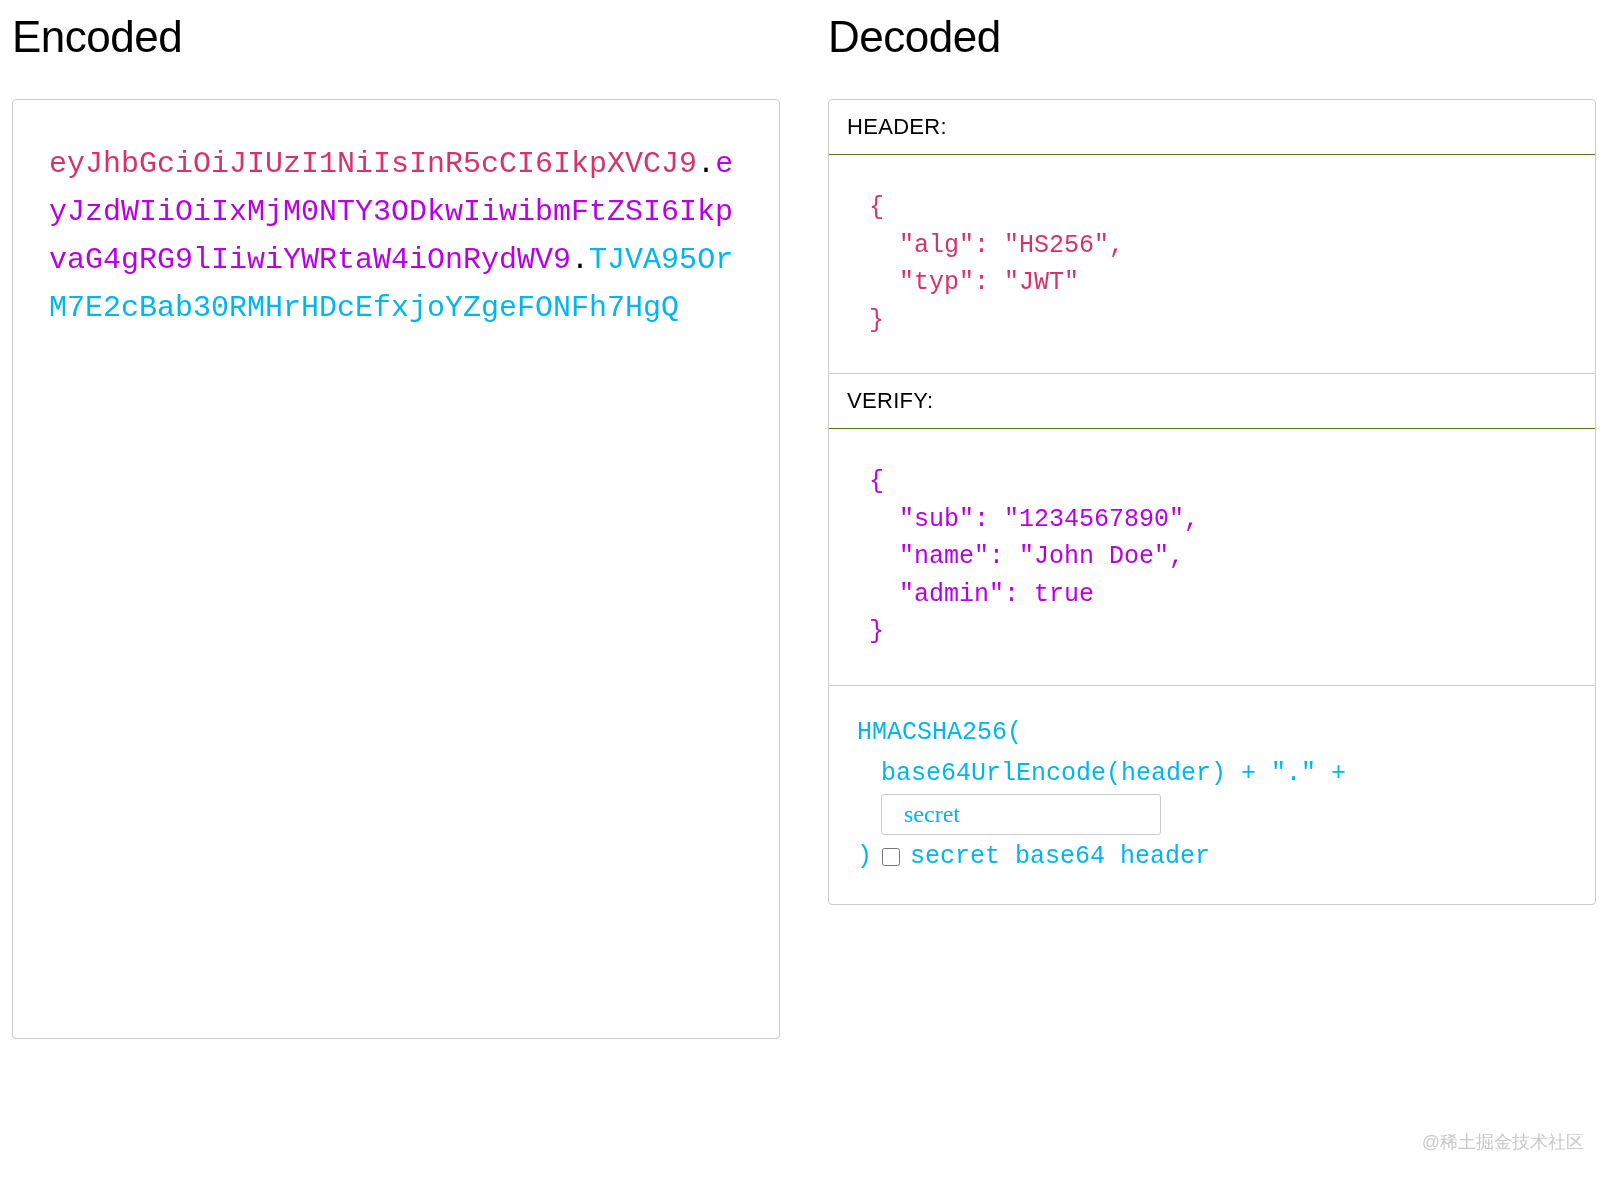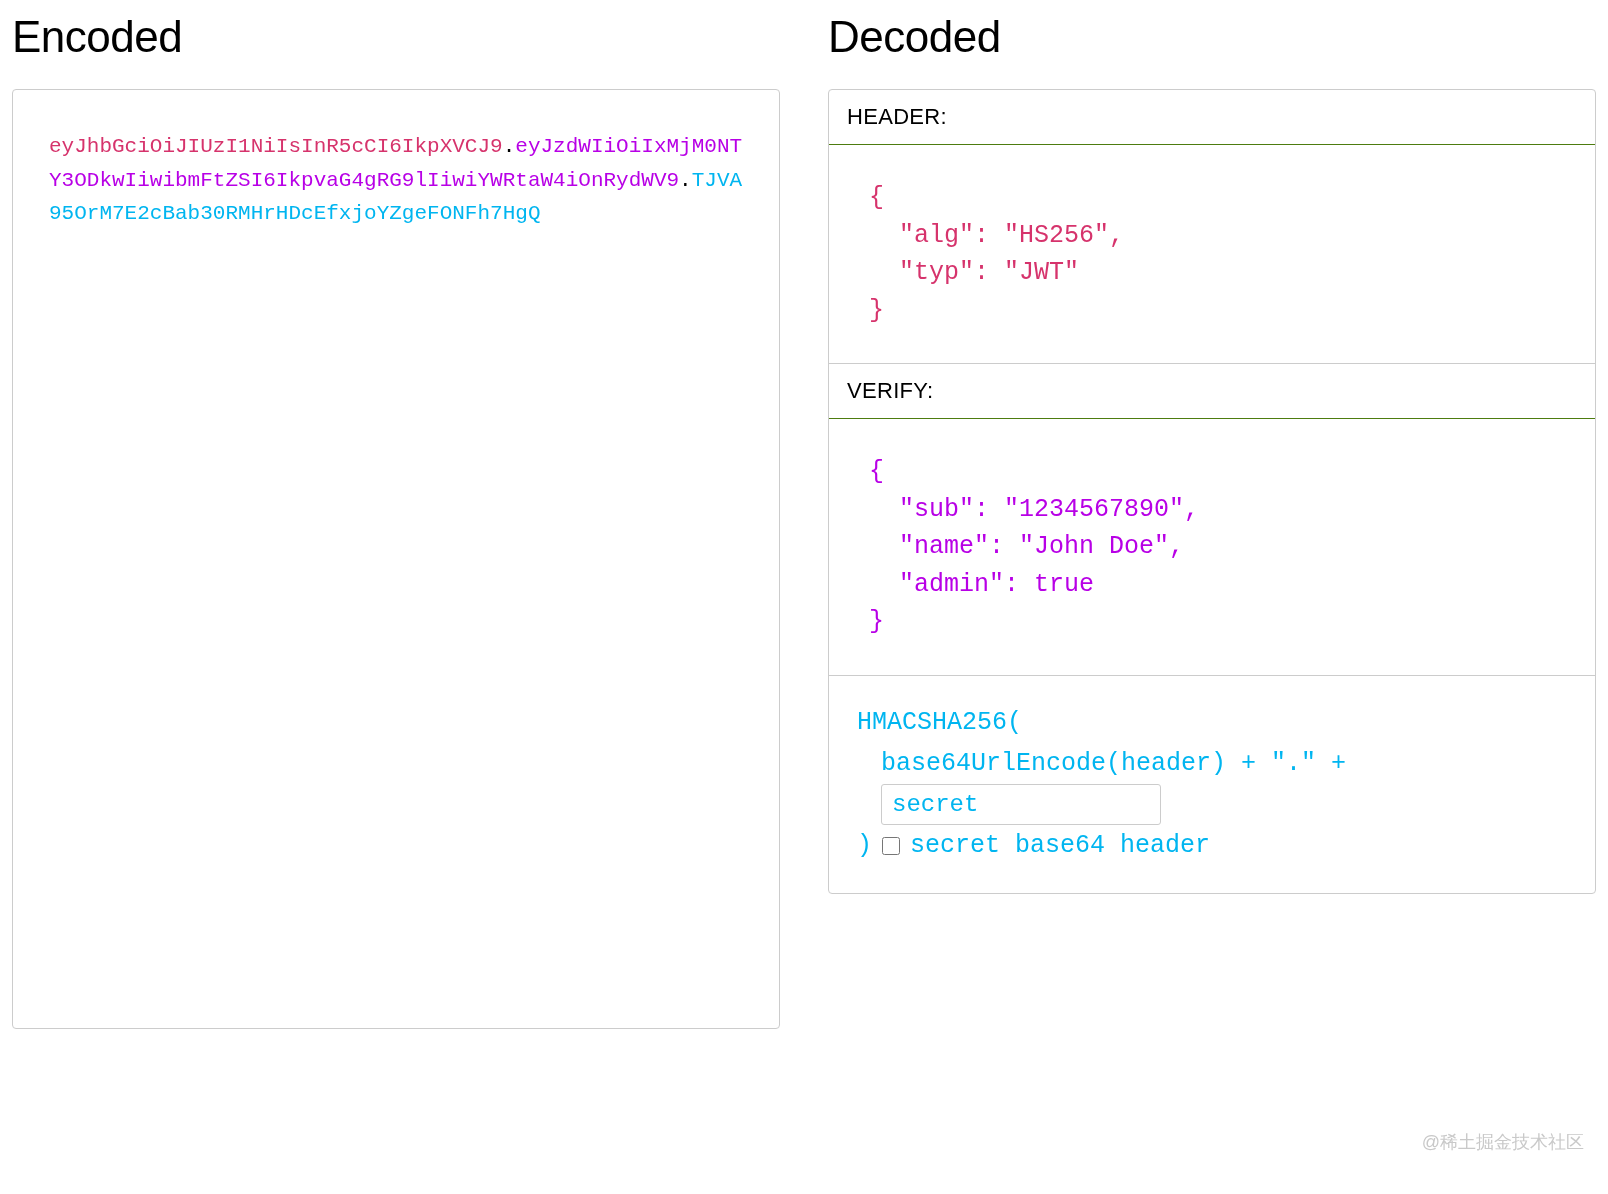--- a/index.html
+++ b/index.html
@@ -14,35 +14,35 @@
   }
   .col {
     flex: 1;
     display: flex;
     flex-direction: column;
   }
   .col-title {
     font-size: 44px;
     font-weight: 400;
     color: #000;
-    margin-bottom: 27px;
+    margin-bottom: 37px;
     letter-spacing: -0.5px;
   }
   .panel {
     border: 1px solid #ccc;
     border-radius: 4px;
     background: #fff;
   }
   .encoded-panel {
     padding: 40px 36px;
     min-height: 940px;
   }
   .token {
     font-family: "SFMono-Regular", Consolas, "Liberation Mono", Menlo, monospace;
-    font-size: 21px;
+    font-size: 30px;
     line-height: 1.6;
     word-break: break-all;
   }
   .jwt-header-color { color: #d6336c; }
   .jwt-payload-color { color: #b800e6; }
   .jwt-sig-color { color: #00b5f0; }
   .dot { color: #000; }
   .decoded-section {
     border-bottom: 1px solid #ccc;
   }
@@ -65,26 +65,26 @@
   .sig-body {
     padding: 26px 28px;
     font-family: "SFMono-Regular", Consolas, "Liberation Mono", Menlo, monospace;
     font-size: 25px;
     line-height: 1.65;
     color: #00b5f0;
   }
   .sig-line { display: block; }
   .indent { padding-left: 24px; }
   .secret-input {
-    font-family: Liberation Mono, monospace;
+    font-family: Liberation Serif, serif;
     font-size: 24px;
     color: #00b5f0;
     border: 1px solid #ccc;
     border-radius: 3px;
-    padding: 6px 10px;
+    padding: 6px 22px;
     width: 280px;
     margin-left: 0;
   }
   .sig-last-line {
     display: flex;
     align-items: center;
     gap: 8px;
   }
   .checkbox {
     width: 18px;

